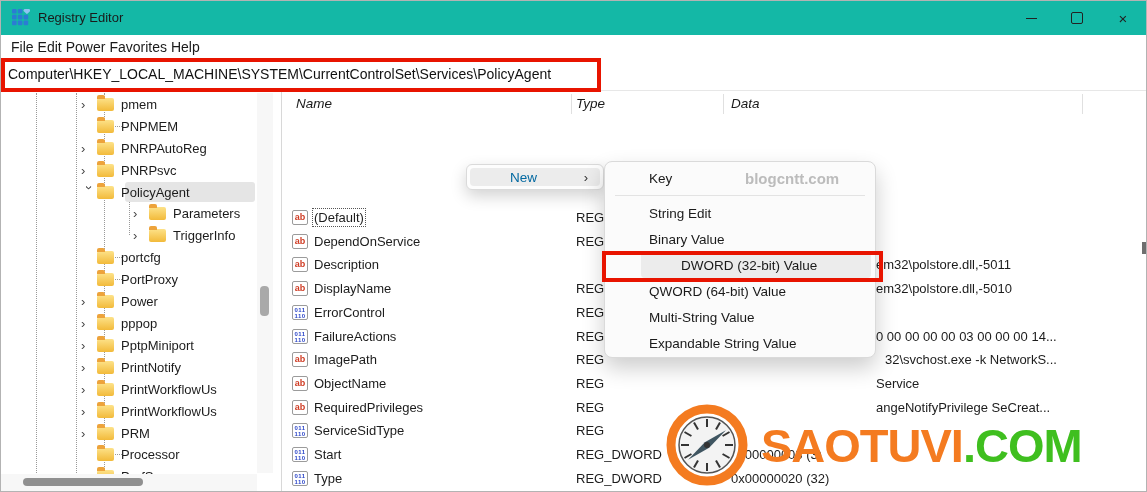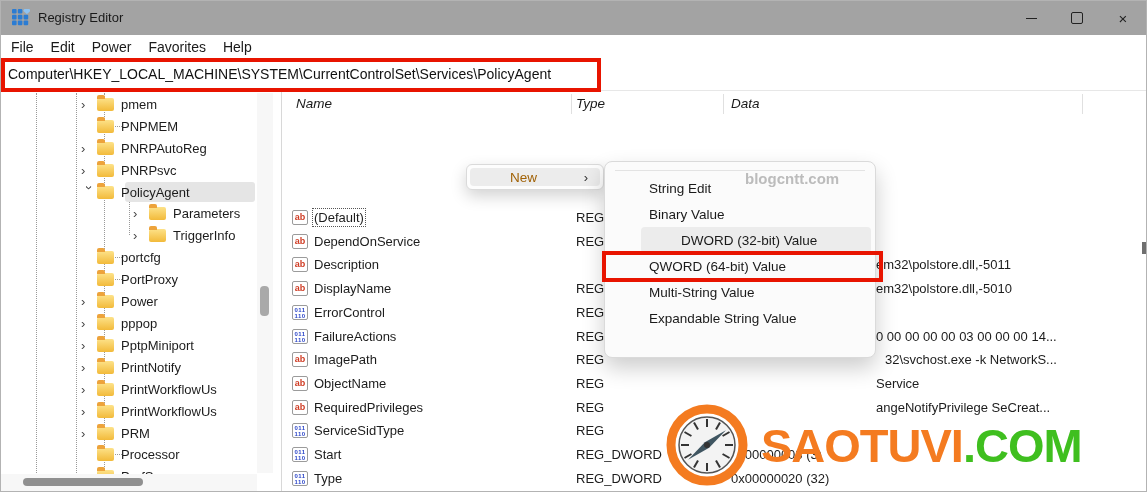--- a/index.html
+++ b/index.html
@@ -1,31 +1,31 @@
 <!DOCTYPE html>
 <html><head>
 <meta charset="utf-8">
 <style>
   html,body{margin:0;padding:0;background:#ddd;font-family:"Liberation Sans",sans-serif;}
   .window{position:relative;width:1147px;height:492px;background:#fff;border:1px solid #b3b3b3;
     box-sizing:border-box;overflow:hidden;}
 
   
-  .titlebar{position:absolute;left:0;top:0;right:0;height:34px;background:#a3a3a3;}
+  .titlebar{position:absolute;left:0;top:0;right:0;height:34px;background:#14b8a6;}
   .appicon{position:absolute;left:11px;top:8px;}
   .apptitle{position:absolute;left:37px;top:9px;font-size:13px;color:#1a1a1a;}
   .wbtns{position:absolute;right:0;top:0;height:34px;display:flex;}
   .wbtn{width:46px;height:34px;display:flex;align-items:center;justify-content:center;color:#222;}
   .min-glyph{display:inline-block;width:11px;border-top:1px solid #222;}
   .max-glyph{display:inline-block;width:10px;height:10px;border:1px solid #222;border-radius:2px;}
   .close-glyph{font-size:15px;line-height:1;}
 
   
   .menubar{position:absolute;left:0;top:34px;right:0;height:23px;background:#fff;display:flex;
-    align-items:center;gap:17px;padding-left:10px;font-size:14px;color:#1a1a1a;}
+    align-items:center;gap:4px;padding-left:10px;font-size:14px;color:#1a1a1a;}
 
   
   .addressbar{position:absolute;left:0;top:57px;right:0;height:33px;background:#fff;
     border-bottom:1px solid #e7e7e7;box-sizing:border-box;}
   .addrtext{position:absolute;left:7px;top:8px;font-size:14px;color:#111;white-space:nowrap;}
   .addr-redbox{position:absolute;left:0;top:57px;width:600px;height:34px;border:4px solid #e81400;
     box-sizing:border-box;z-index:40;}
 
   
   .tree{position:absolute;left:0;top:90px;width:280px;bottom:0;background:#fff;overflow:hidden;}
@@ -74,21 +74,21 @@
   .nm.f{outline:1px dotted #555;outline-offset:1px;}
   .ty{width:155px;flex:none;padding-left:3px;box-sizing:border-box;white-space:nowrap;}
   .dt{flex:1;padding-left:3px;box-sizing:border-box;white-space:nowrap;overflow:hidden;}
   .rthumb{position:absolute;left:1141px;top:241px;width:4px;height:12px;background:#6f6f6f;z-index:6;}
 
   
   .menu-new{position:absolute;left:465px;top:163px;width:138px;height:26px;background:#fdfdfd;
     border:1px solid #dadada;border-radius:6px;box-shadow:0 6px 16px rgba(0,0,0,.18);z-index:20;
     padding:3px;box-sizing:border-box;}
   .mni{height:18px;border-radius:4px;background:#ececec;display:flex;align-items:center;
-    font-size:13.5px;color:#a16207;}
+    font-size:13.5px;color:#0369a1;}
   .mni .lbl{margin-left:40px;}
   .mni .arr{margin-left:auto;margin-right:12px;font-size:13px;color:#333;}
   .mni .arr::before{content:"\203A";}
   .submenu{position:absolute;left:603px;top:160px;width:272px;height:197px;background:#fbfbfb;
     border:1px solid #dadada;border-radius:8px;box-shadow:0 10px 22px rgba(0,0,0,.2);z-index:21;
     padding:4px;box-sizing:border-box;overflow:hidden;}
   .smi{height:26px;display:flex;align-items:center;padding-left:40px;border-radius:4px;
     font-size:13.5px;color:#1a1a1a;white-space:nowrap;}
   .smi.key{height:25px;}
   .smi.hl{background:#ececec;margin-left:32px;}
@@ -376,20 +376,23 @@
   <div class="rthumb"></div>
 
   <div class="menu-new">
     <div class="mni">
       <span class="lbl">New</span>
       <span class="arr"></span>
     </div>
   </div>
 
   <div class="submenu">
+    <div class="smi key">
+        <span>Key</span>
+      </div>
     <span class="watermark">blogcntt.com</span>
     <div class="smsep"></div>
     <div class="smi">
         <span>String Edit</span>
       </div>
     <div class="smi">
         <span>Binary Value</span>
       </div>
     <div class="smi hl">
         <span>DWORD (32-bit) Value</span>

